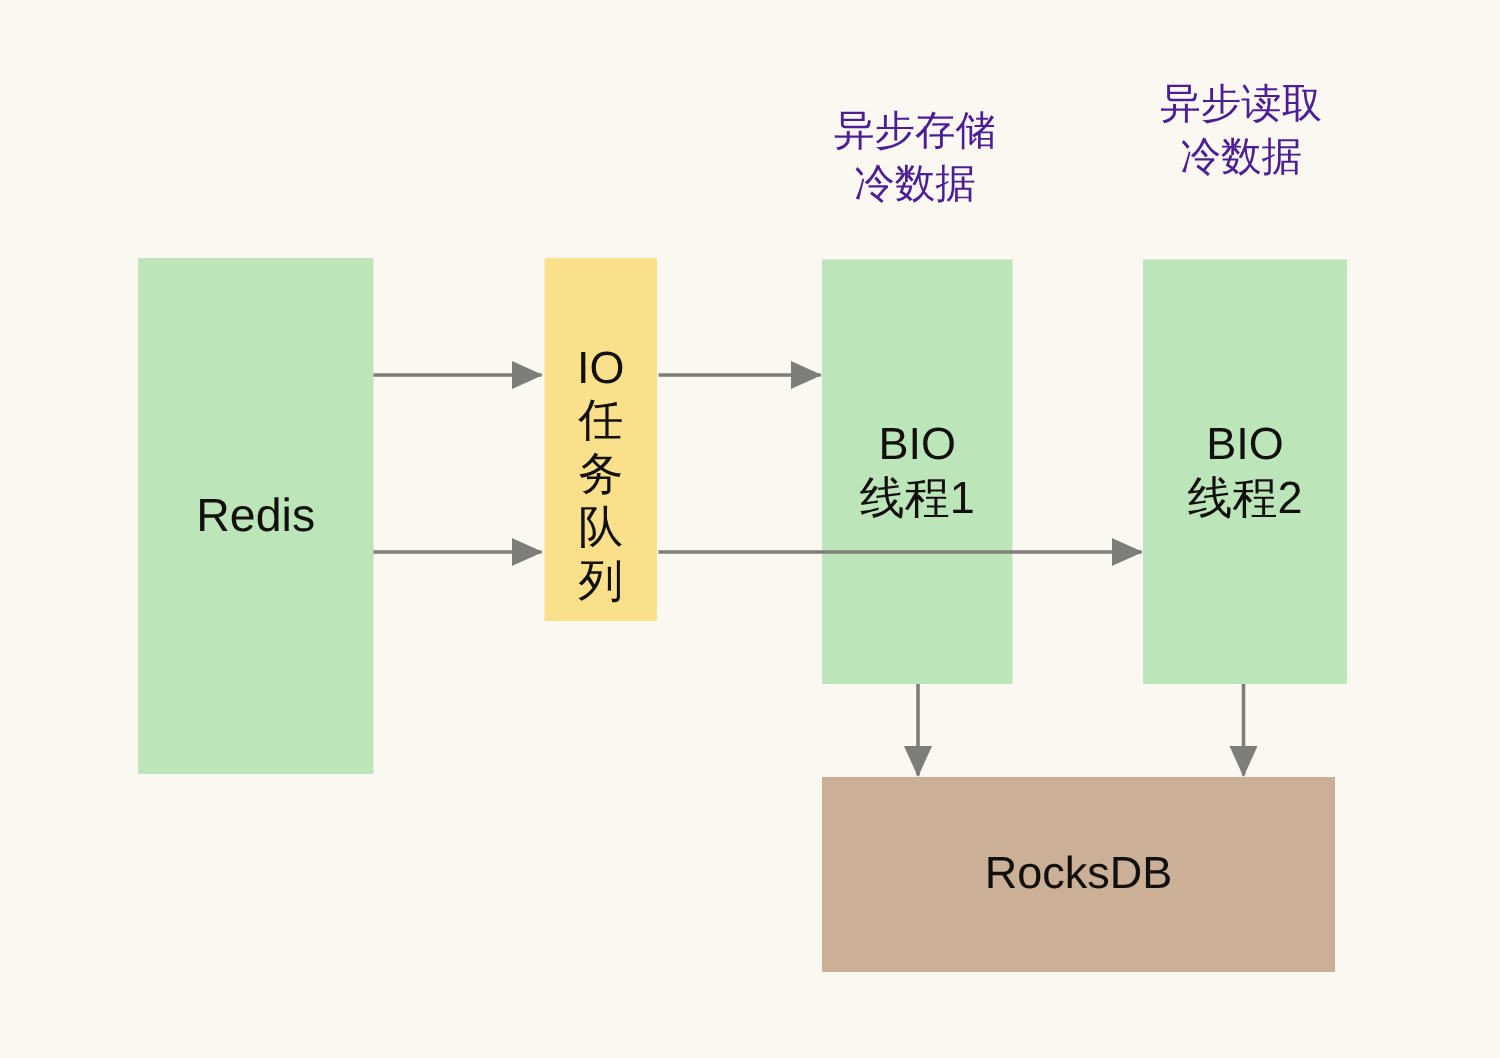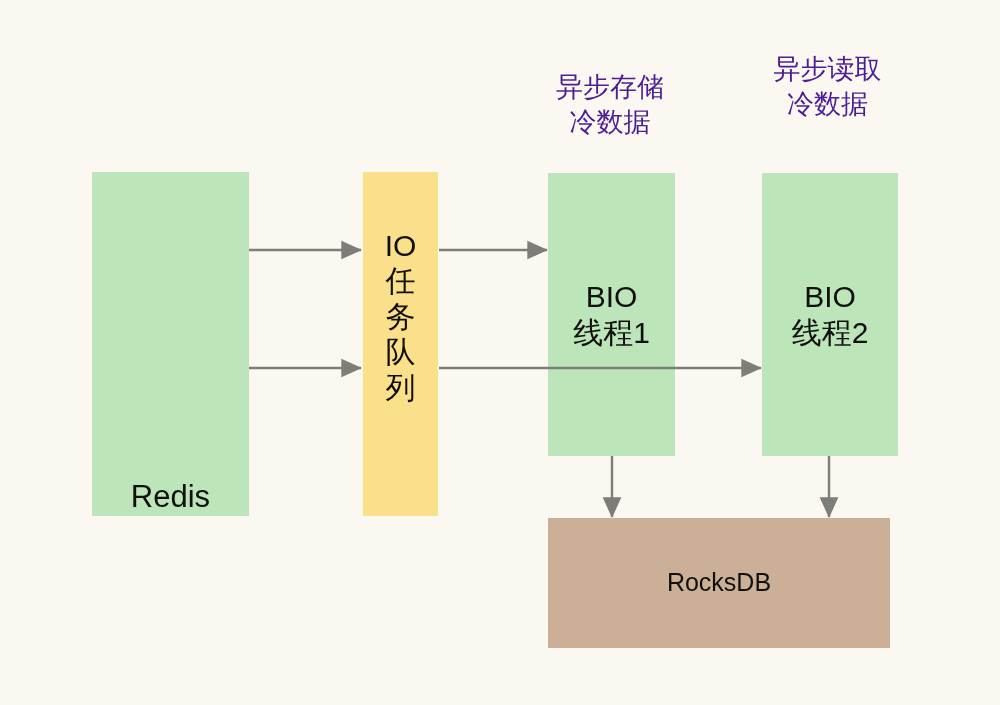--- a/index.html
+++ b/index.html
@@ -34,45 +34,44 @@
     z-index: 2;
   }
   .box-green  { background: #bce5ba; }
   .box-yellow { background: #fbe08c; }
   .box-brown  { background: #cbaf97; }
 
   #box-redis {
     left: 92px;  top: 172px;
     width: 157px; height: 344px;
     font-size: 31px;
-    justify-content: flex-end;
   }
   #box-ioqueue {
     left: 363px; top: 172px;
-    width: 75px;  height: 344px;
+    width: 75px;  height: 242px;
     font-size: 30px;
     justify-content: flex-start;
     padding-top: 56px;
   }
   #box-ioqueue .vchar { display: block; line-height: 1.18; }
 
   #box-bio1 {
     left: 548px; top: 173px;
     width: 127px; height: 283px;
     font-size: 30px;
   }
   #box-bio2 {
     left: 762px; top: 173px;
     width: 136px; height: 283px;
     font-size: 30px;
   }
   #box-rocksdb {
     left: 548px; top: 518px;
     width: 342px; height: 130px;
-    font-size: 25px;
+    font-size: 30px;
   }
   .box .line2 { display: block; }
 
   
   .caption {
     position: absolute;
     text-align: center;
     font-size: 27px;
     line-height: 1.30;
     color: #4c1d95;

